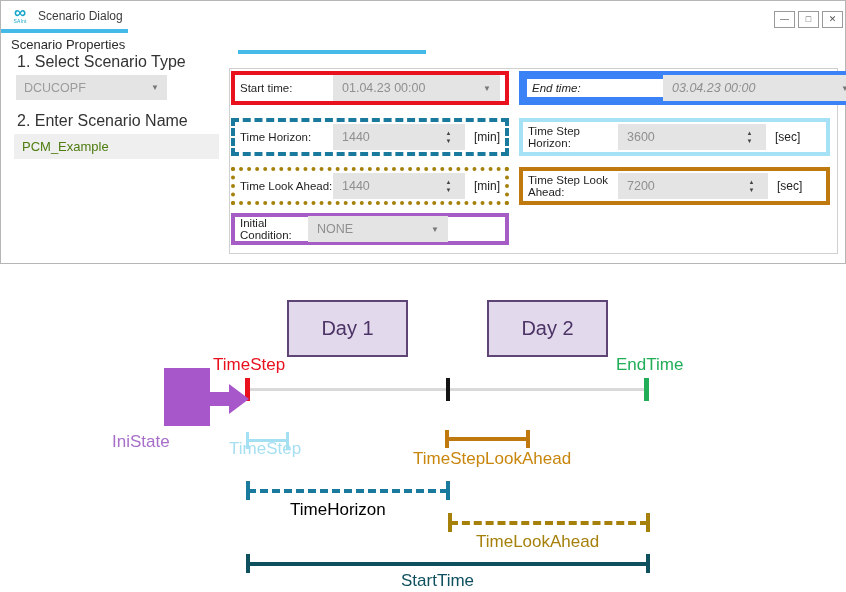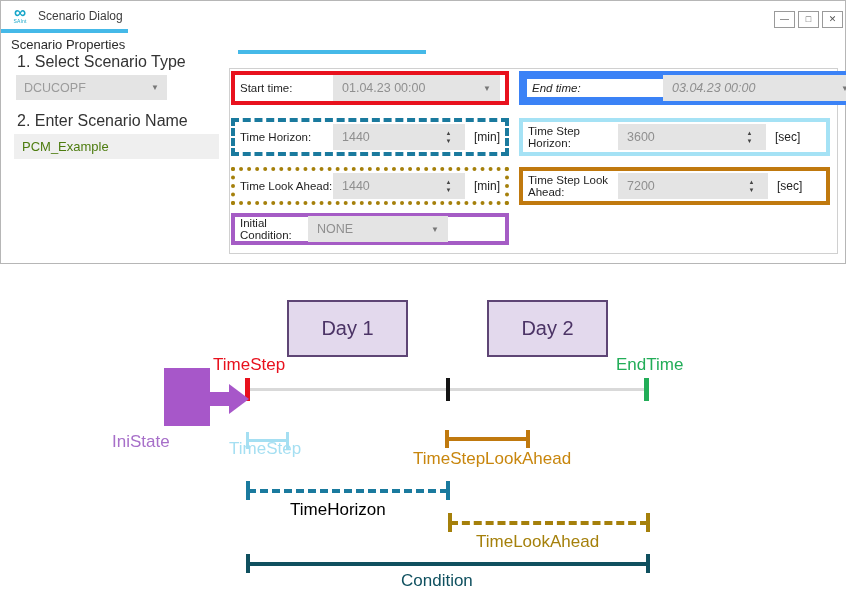--- a/index.html
+++ b/index.html
@@ -272,15 +272,15 @@
       <span class="bline"></span>
       <span class="capr"></span>
   </div>
   <div class="lab lab-tla">TimeLookAhead</div>
 
   <div class="bracket br-twin">
     <span class="capl"></span>
       <span class="bline"></span>
       <span class="capr"></span>
   </div>
-  <div class="lab lab-twin">Condition</div>
+  <div class="lab lab-twin">StartTime</div>
 
 </div>
 
 </body></html>

